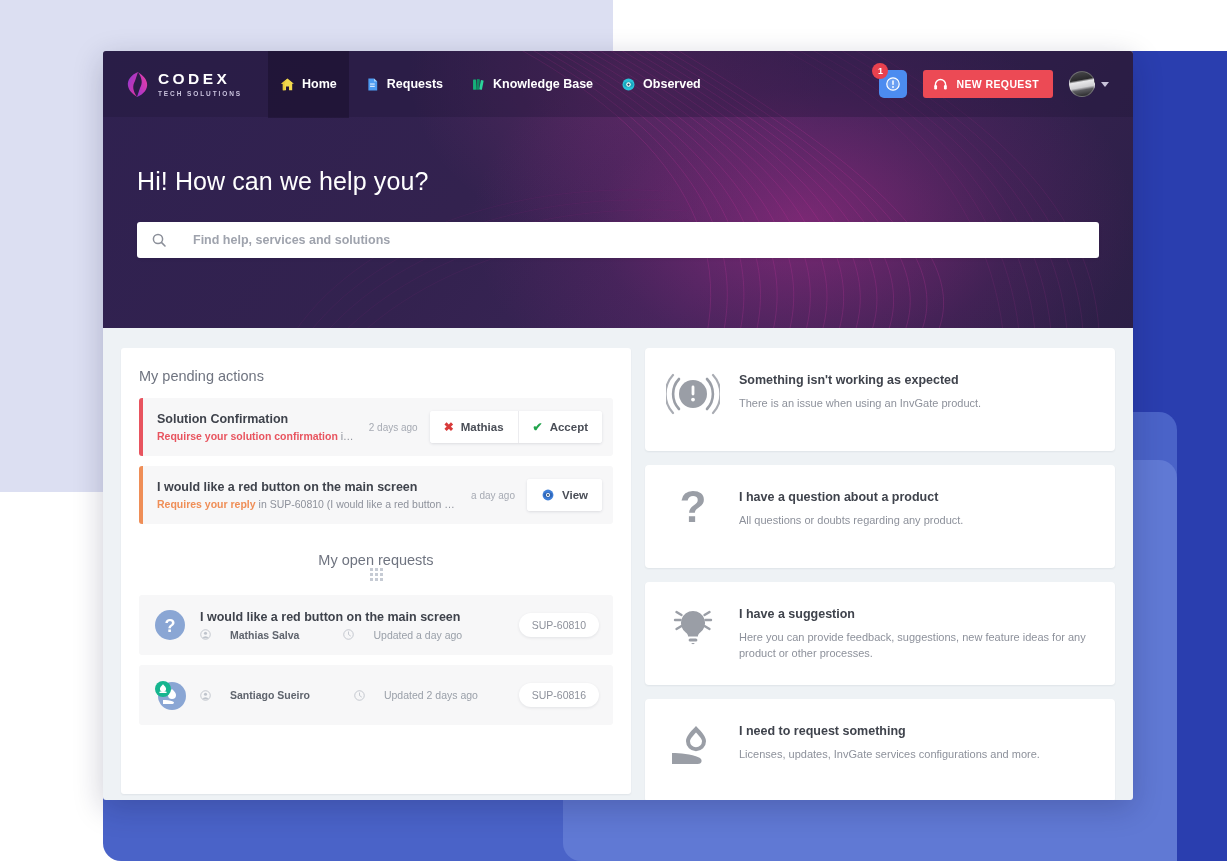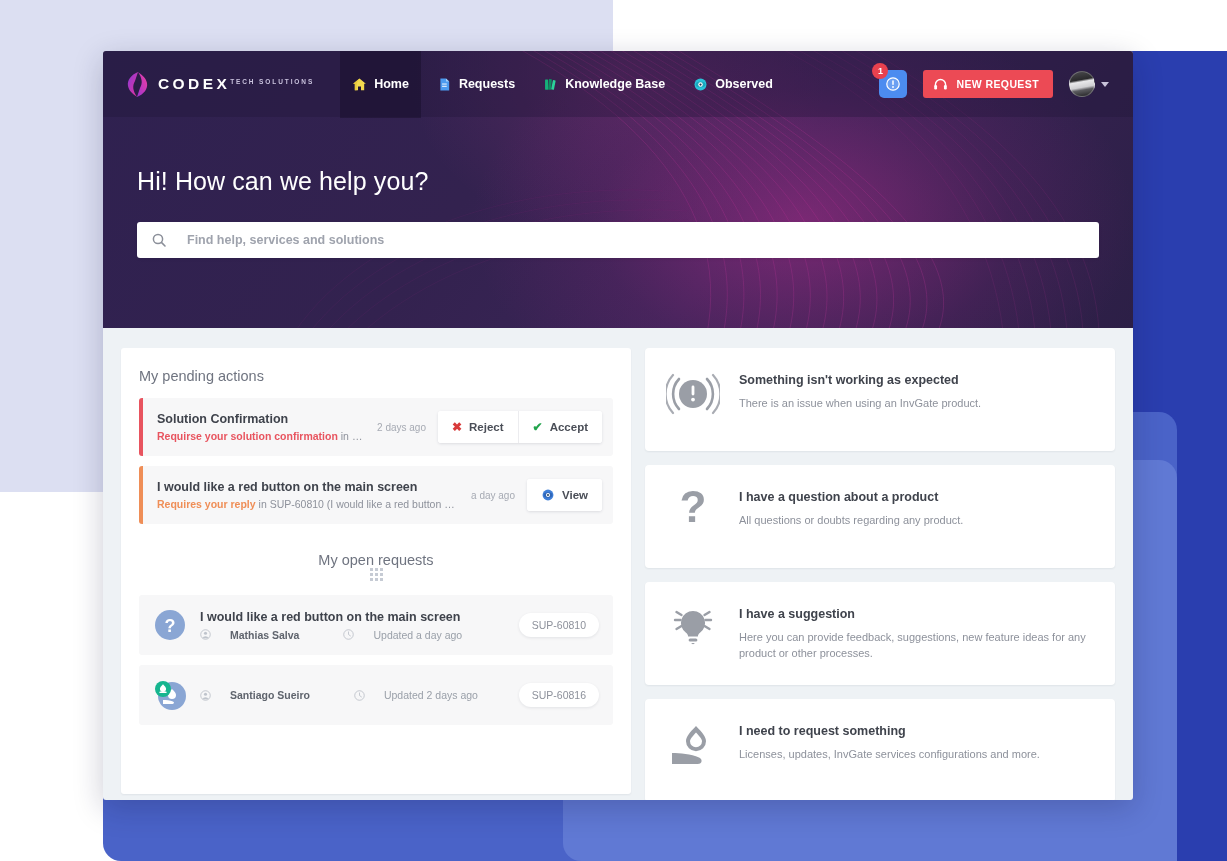--- a/index.html
+++ b/index.html
@@ -52,21 +52,21 @@
 
   .topbar {
     position: relative; z-index: 5;
     height: 66px; display: flex; align-items: center;
     padding: 0 24px 0 23px;
     background: rgba(30,20,52,.30);
   }
 
   .logo { display: flex; align-items: center; gap: 9px; margin-right: 26px; }
   .logo-mark { width: 23px; height: 27px; flex: 0 0 auto; }
-  .logo-txt { display: flex; flex-direction: row; justify-content: center; }
+  .logo-txt { display: flex; flex-direction: column; justify-content: center; }
   .logo-name {
     color: #fff; font-size: 15.5px; font-weight: 700; letter-spacing: 3.4px; line-height: 1.05;
   }
   .logo-sub {
     color: #c9c2dd; font-size: 6.5px; font-weight: 600; letter-spacing: 1.9px; margin-top: 2px;
   }
 
   .nav { display: flex; align-items: center; gap: 4px; }
   .nav-item {
     display: flex; align-items: center; gap: 7px;
@@ -105,21 +105,21 @@
     border: 1px solid rgba(255,255,255,.25);
   }
   .caret { width: 0; height: 0; border-left: 4.5px solid transparent; border-right: 4.5px solid transparent; border-top: 5px solid #c9c3da; }
 
   .hero-body { position: relative; z-index: 4; padding: 50px 34px 0 34px; }
   .hero-title {
     color: #ffffff; font-size: 25px; font-weight: 400; letter-spacing: .1px;
   }
   .search-box {
     margin-top: 26px; height: 36px; background: #fff; border-radius: 3px;
-    display: flex; align-items: center; gap: 20px; padding: 0 14px;
+    display: flex; align-items: center; gap: 26px; padding: 0 14px;
     width: 962px;
     box-shadow: 0 1px 3px rgba(0,0,0,.10);
   }
   .search-input {
     flex: 1; border: none; outline: none; background: transparent;
     font-size: 12.5px; color: #3b3b46;
     font-family: "Liberation Sans", sans-serif;
   }
   .search-input::placeholder { color: #9fa3ad; font-weight: 600; }
 
@@ -374,21 +374,21 @@
           <div class="ac-body">
             <div class="ac-title">Solution Confirmation</div>
             <div class="ac-sub">
               <span class="hl">Requirse your solution confirmation</span><span> in SUP-608...</span>
             </div>
           </div>
           <div class="ac-time">2 days ago</div>
           <div class="ac-btns">
             <button class="ac-btn">
               <span class="ic-x">✖</span>
-              <span>Reject</span>
+              <span>Mathias</span>
             </button>
             <button class="ac-btn">
               <span class="ic-check">✔</span>
               <span>Accept</span>
             </button>
           </div>
         </div>
 
         <div class="action-card orange">
           <div class="ac-body">

